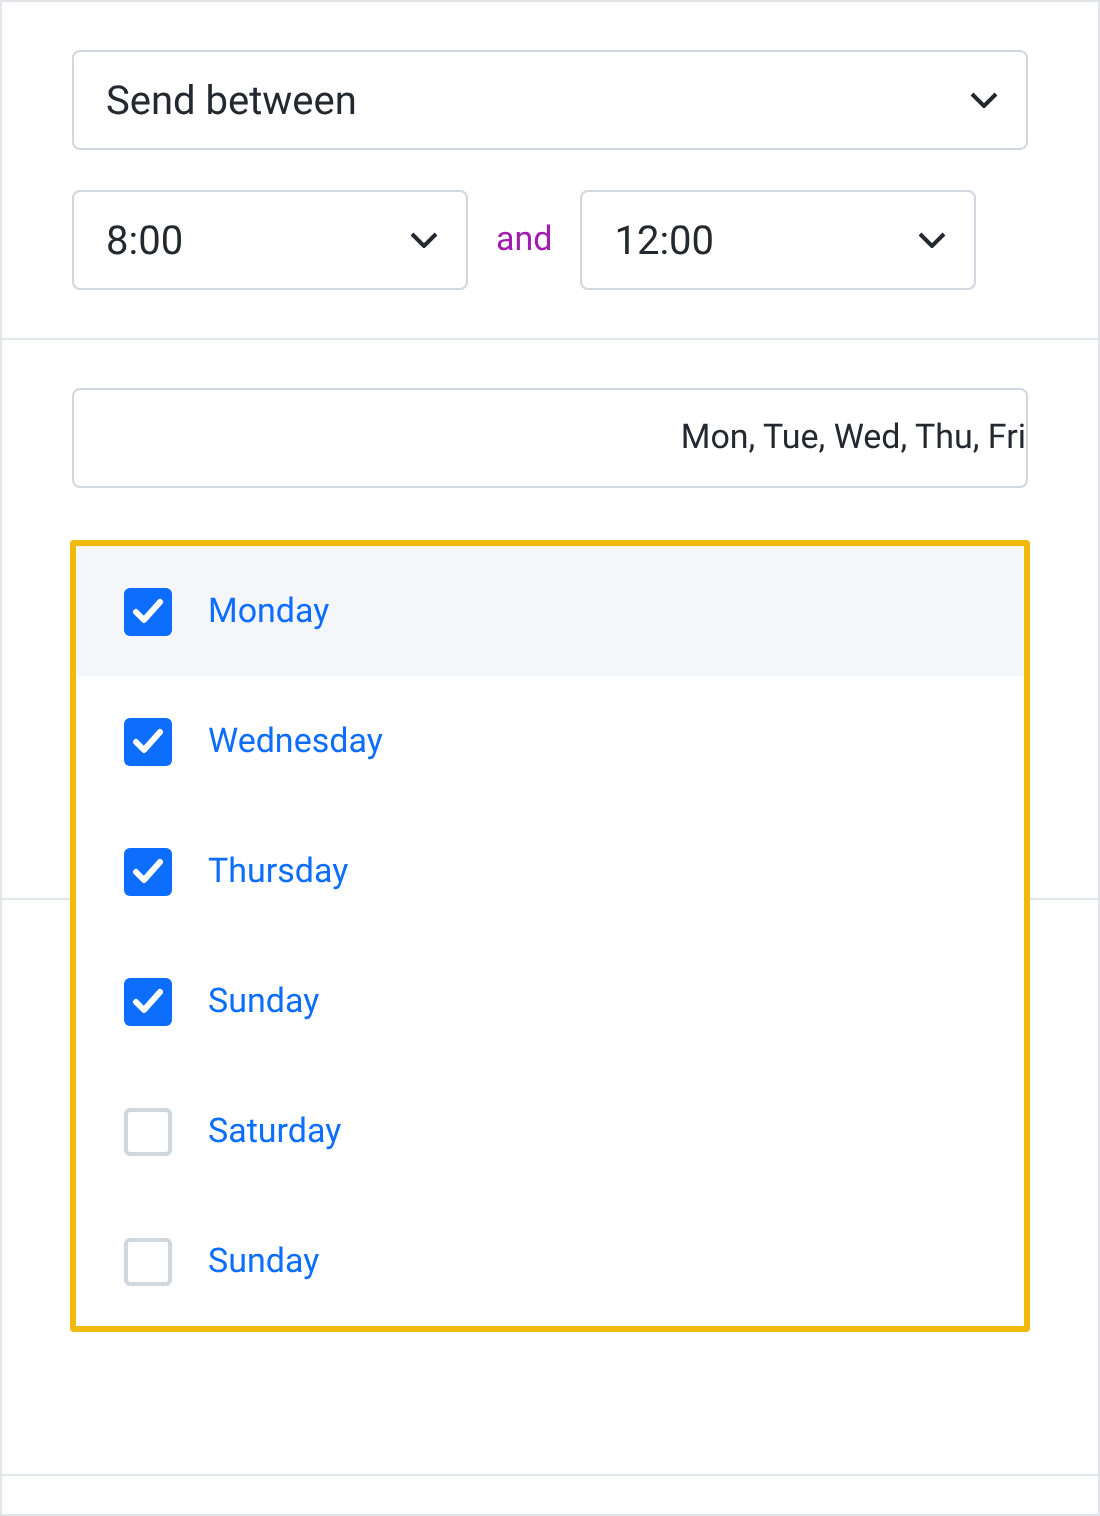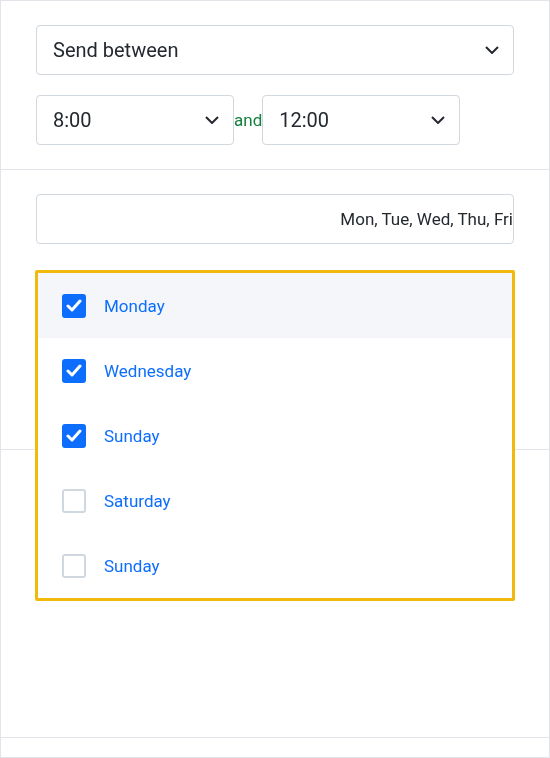--- a/index.html
+++ b/index.html
@@ -42,28 +42,29 @@
     .select .chevron {
       position: absolute;
       right: 14px;
       top: 50%;
       transform: translateY(-50%);
       pointer-events: none;
     }
     .time-row {
       display: flex;
       align-items: center;
+      gap: 14px;
       margin-top: 20px;
     }
     .time-select {
       width: 198px;
     }
     .and-text {
       font-size: 17px;
-      color: #15803d;
+      color: #a21caf;
       text-align: right;
     }
     .days-summary {
       width: 100%;
       height: 50px;
       border: 1px solid #d0d7de;
       border-radius: 4px;
       background: #fff;
       display: flex;
       align-items: center;
@@ -183,20 +184,28 @@
         </svg>
       </div>
       <span class="day-label">Wednesday</span>
     </div>
     <div class="day-item">
       <div class="checkbox checked">
         <svg width="16" height="14" viewBox="0 0 16 14">
           <path d="M2 7 L6 11 L14 2" fill="none" stroke="#fff" stroke-width="3" stroke-linecap="round" stroke-linejoin="round"></path>
         </svg>
       </div>
+      <span class="day-label">Thursday</span>
+    </div>
+    <div class="day-item">
+      <div class="checkbox checked">
+        <svg width="16" height="14" viewBox="0 0 16 14">
+          <path d="M2 7 L6 11 L14 2" fill="none" stroke="#fff" stroke-width="3" stroke-linecap="round" stroke-linejoin="round"></path>
+        </svg>
+      </div>
       <span class="day-label">Sunday</span>
     </div>
     <div class="day-item">
       <div class="checkbox unchecked"></div>
       <span class="day-label">Saturday</span>
     </div>
     <div class="day-item">
       <div class="checkbox unchecked"></div>
       <span class="day-label">Sunday</span>
     </div>

